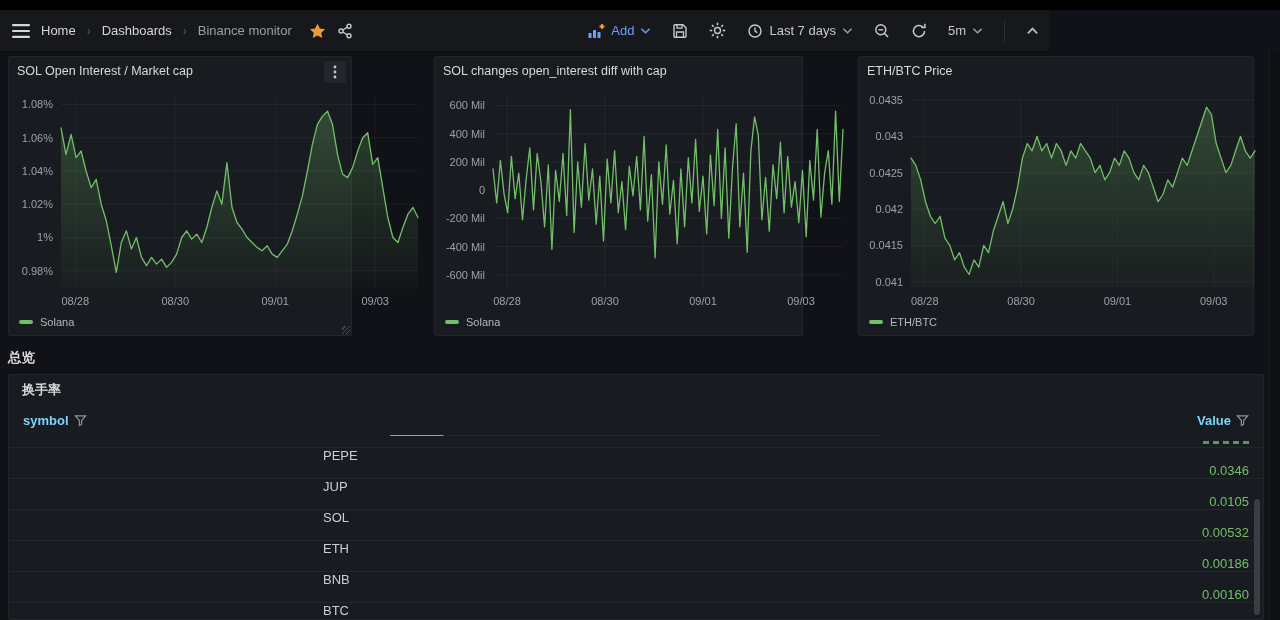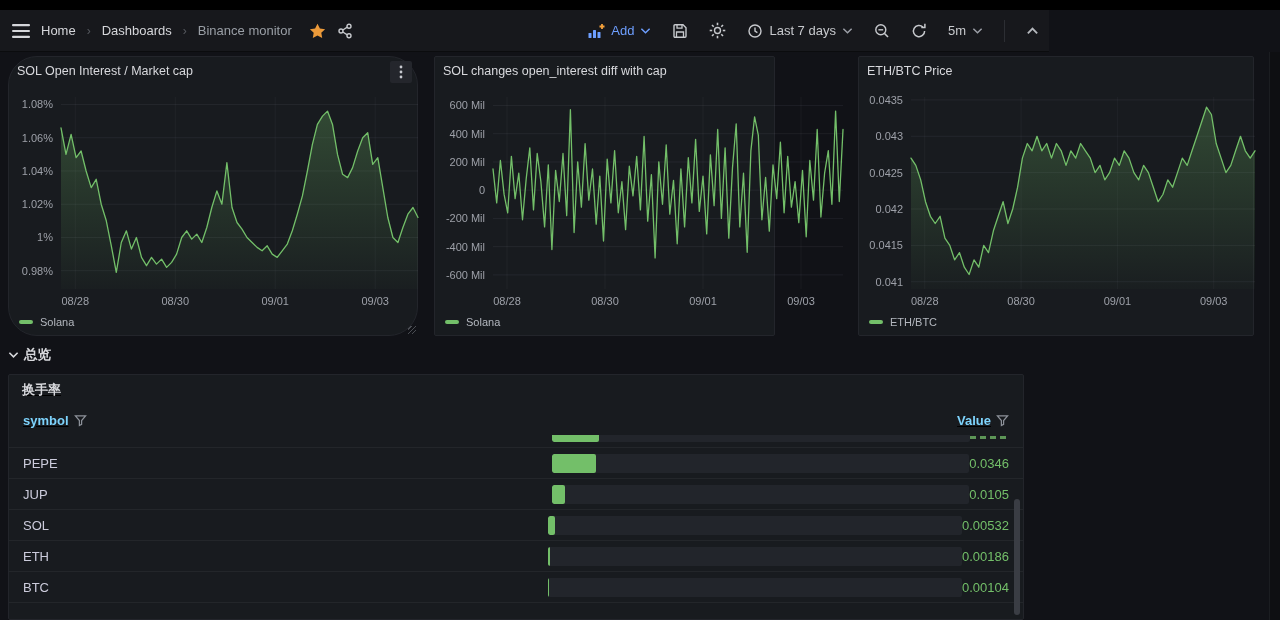--- a/index.html
+++ b/index.html
@@ -22,47 +22,47 @@
   .icon-btn{display:flex;align-items:center;gap:6px;cursor:pointer;background:none;border:none;padding:0;}
   .nav-right{margin-left:auto;display:flex;align-items:center;gap:21px;padding-right:4px;}
   .add-label{color:var(--blue);font-size:13px;font-weight:500;}
   .nav-text{color:#c7c9cd;font-size:13px;}
   .nav-divider{width:1px;height:22px;background:#2c2e33;}
   
   .panel{
     position:absolute;background:#181b1f;border:1px solid #23252b;border-radius:2px;
     box-sizing:border-box;
   }
-  #p1{left:8px;top:56px;width:410px;height:280px;border-radius:29px;}
-  #p2{left:434px;top:56px;width:341px;height:280px;}
+  #p1{left:8px;top:56px;width:344px;height:280px;}
+  #p2{left:434px;top:56px;width:369px;height:280px;}
   #p3{left:858px;top:56px;width:396px;height:280px;}
   .panel-header{height:28px;display:flex;align-items:center;padding:0 8px;position:relative;cursor:pointer;}
   .panel-title{font-size:12.5px;color:#d8d9dd;font-weight:500;white-space:nowrap;}
   .kebab{position:absolute;right:5px;top:4px;width:22px;height:22px;background:#24262c;border-radius:2px;
     display:flex;align-items:center;justify-content:center;cursor:pointer;}
   .chart-body{position:absolute;left:0;top:28px;right:0;bottom:0;}
   .chart-body svg.chart{position:absolute;left:0;top:0;}
   .legend{position:absolute;left:10px;bottom:7px;display:flex;align-items:center;gap:7px;cursor:pointer;text-align:center;}
   .legend .chip{width:14px;height:4px;border-radius:2px;background:var(--green);}
   .legend .lbl{font-size:11px;color:#b4b8bf;}
   .resize-h{position:absolute;right:1px;bottom:1px;width:8px;height:8px;
     background:repeating-linear-gradient(135deg,transparent 0 2px,#4a4d53 2px 3px);}
   
   .section-head{position:absolute;left:8px;top:344px;height:22px;display:flex;align-items:center;gap:5px;
-    color:#d8d9dd;font-size:13.5px;font-weight:700;cursor:pointer;}
-  
-  #tablecard{left:8px;top:374px;width:1016px;height:246px;text-decoration:underline;}
+    color:#d8d9dd;font-size:13.5px;font-weight:700;cursor:pointer;flex-direction:column;}
+  
+  #tablecard{left:8px;top:374px;width:1256px;height:246px;}
   .table-title{height:30px;display:flex;align-items:center;padding:0 13px;
     font-size:13px;font-weight:700;color:#d8d9dd;}
   .thead{height:30px;display:flex;align-items:center;padding:0 14px;}
   .th{display:flex;align-items:center;gap:5px;font-size:13px;font-weight:700;color:#7dd3fc;cursor:pointer;}
   .th-right{margin-left:auto;text-align:center;}
   .rows{position:absolute;left:0;top:60px;right:0;height:186px;overflow:hidden;}
   .row{height:31px;display:flex;align-items:center;padding:0 14px;box-sizing:border-box;
-    border-bottom:1px solid rgba(255,255,255,0.05);}
+    border-bottom:1px solid rgba(255,255,255,0.05);flex-direction:column;}
   .row:first-child{margin-top:-18px;}
   .sym{width:626px;font-size:13px;color:#ccccdc;}
   .gauge{width:494px;height:19px;background:#22252b;border-radius:2px;position:relative;overflow:hidden;}
   .gauge i{position:absolute;left:0;top:0;bottom:0;background:var(--green);border-radius:2px;}
   .val{margin-left:auto;font-size:13px;color:var(--green);}
   .val-dash{margin-left:auto;width:46px;height:3px;align-self:center;transform:translateY(5px);opacity:.75;
     background:repeating-linear-gradient(90deg,var(--green) 0 6px,transparent 6px 10px);}
   .tscroll{position:absolute;right:3px;top:124px;bottom:4px;width:6px;border-radius:3px;background:#3a3d44;cursor:pointer;}
   
   .pagescroll{position:absolute;right:0;top:52px;width:10px;height:568px;background:#0e0f12;border-left:1px solid #1b1d21;}
@@ -356,20 +356,27 @@
         <span class="val">0.00532</span>
       </div>
       <div class="row">
         <span class="sym">ETH</span>
         <div class="gauge">
           <i style="width: 0.570552%;"></i>
         </div>
         <span class="val">0.00186</span>
       </div>
       <div class="row">
+        <span class="sym">BNB</span>
+        <div class="gauge">
+          <i style="width: 0.490798%;"></i>
+        </div>
+        <span class="val">0.00160</span>
+      </div>
+      <div class="row">
         <span class="sym">BTC</span>
         <div class="gauge">
           <i style="width: 0.4%;"></i>
         </div>
         <span class="val">0.00104</span>
       </div>
     </div>
   <div class="tscroll"></div>
 </div>
 

